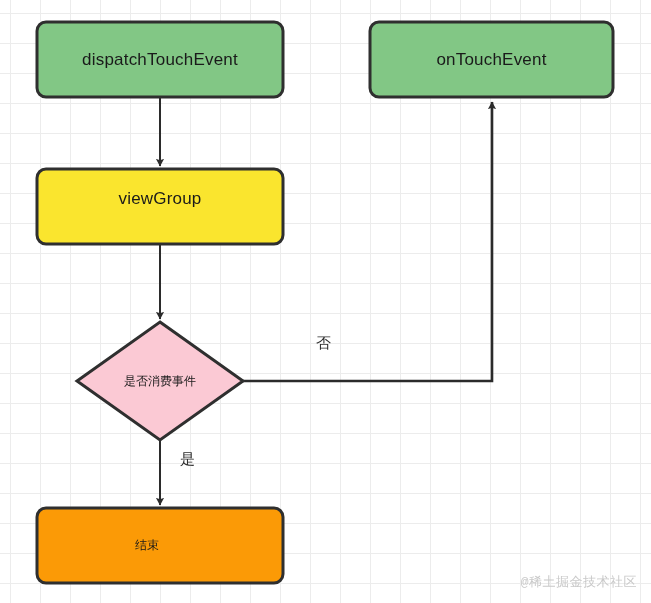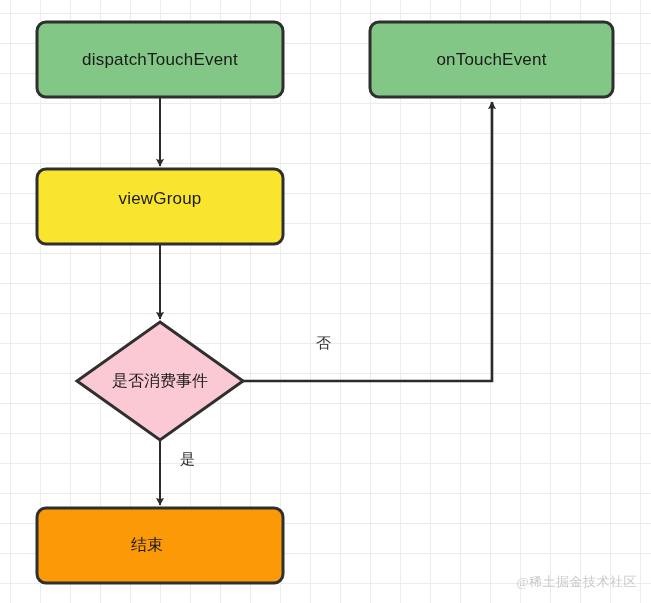--- a/index.html
+++ b/index.html
@@ -37,33 +37,33 @@
     text-align: center;
     color: #1a1a1a;
     pointer-events: none;
   }
   .label-latin {
     font-size: 17px;
     letter-spacing: 0.2px;
   }
   .label-cjk {
     font-family: "DejaVu Sans", "Liberation Sans", sans-serif;
-    font-size: 16px;
+    font-size: 12px;
   }
   .edge-label {
     position: absolute;
     font-family: "DejaVu Sans", "Liberation Sans", sans-serif;
     font-size: 15px;
     color: #2b2b2b;
   }
   .watermark {
     position: absolute;
     right: 14px;
     bottom: 12px;
-    font-family: Liberation Serif, serif;
+    font-family: Liberation Mono, monospace;
     font-size: 13px;
     color: #c9c9c9;
     letter-spacing: 0.5px;
     white-space: nowrap;
   }
 </style>
 </head>
 <body>
 
 <div id="canvas">

